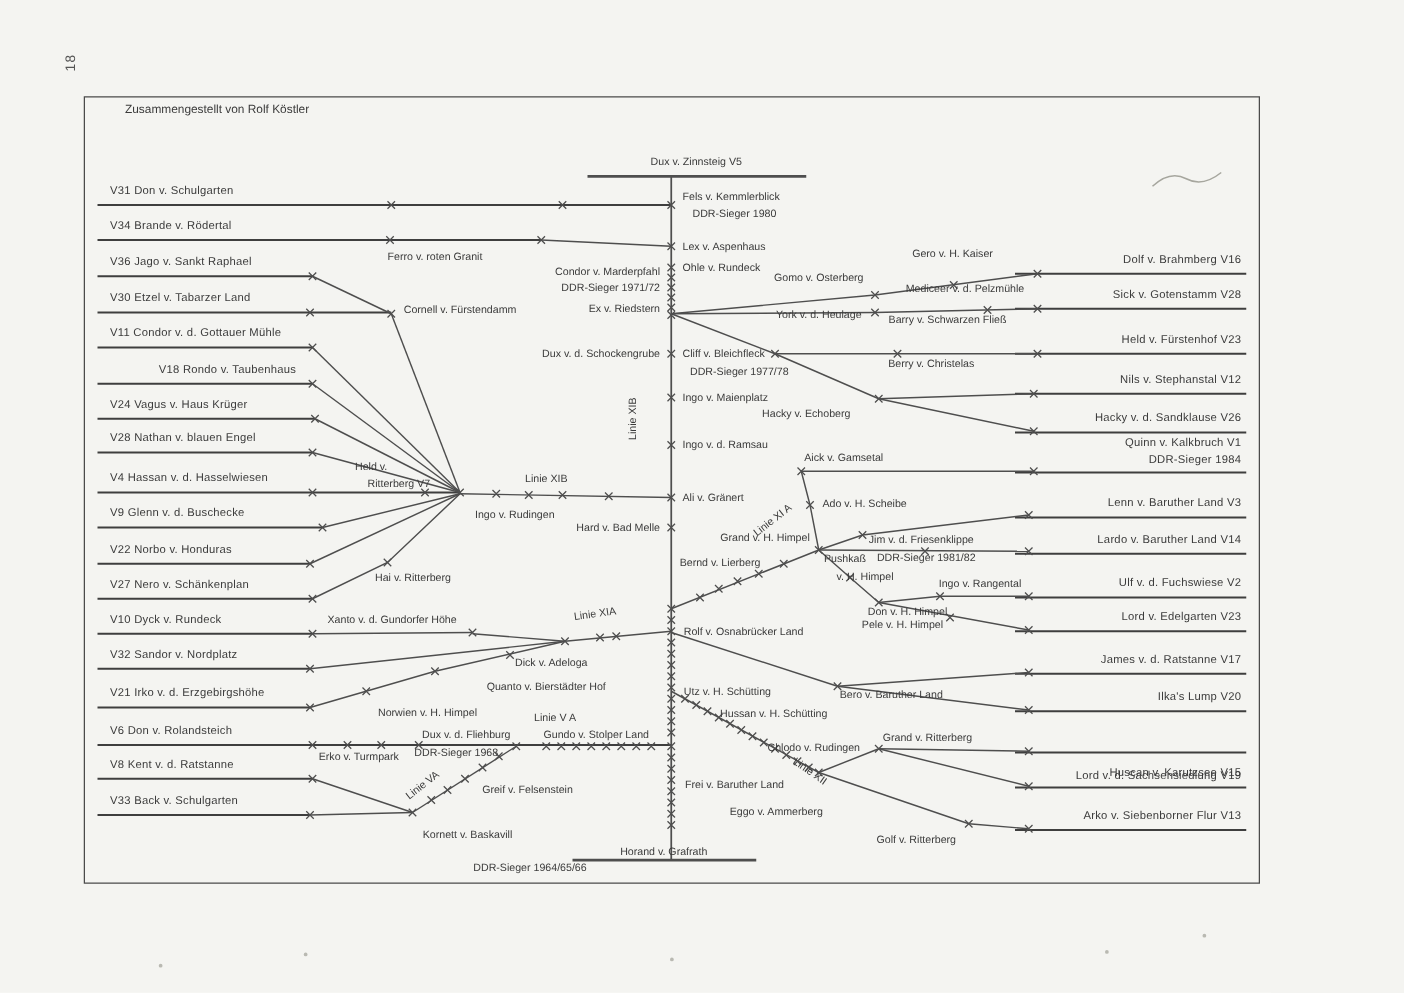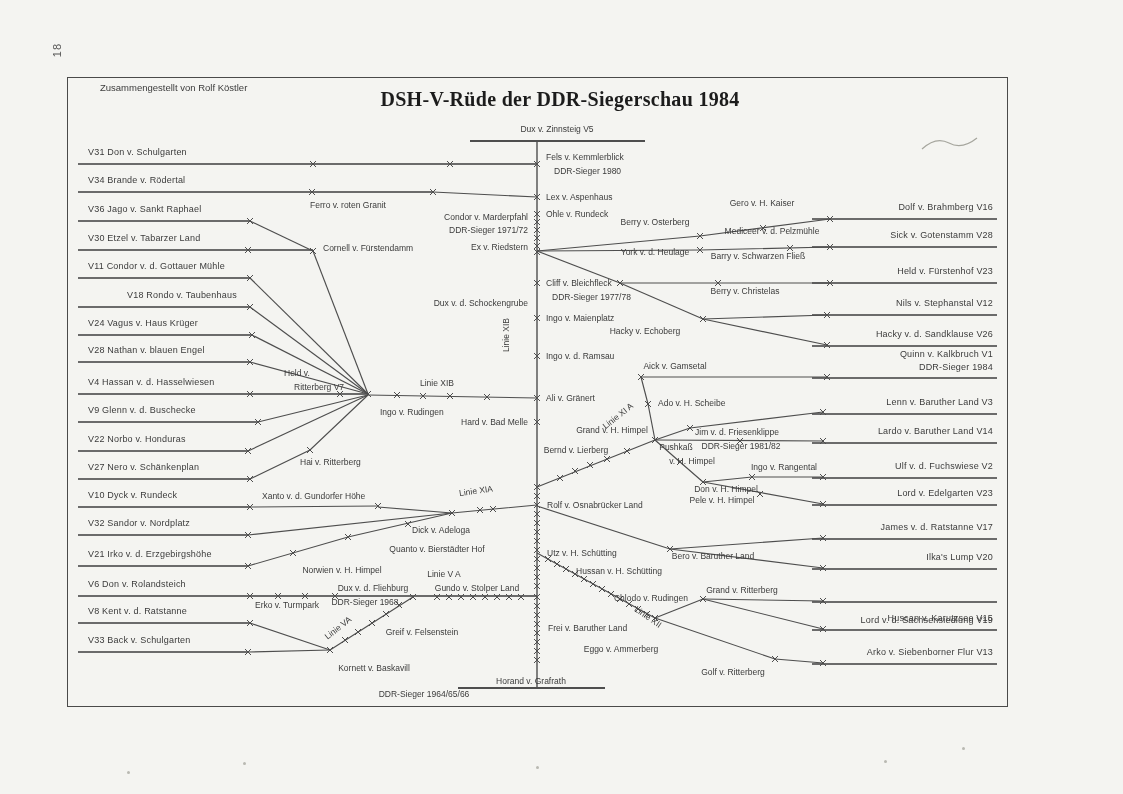--- a/index.html
+++ b/index.html
@@ -23,21 +23,20 @@
      background:linear-gradient(90deg,#eaeae6,#d9d9d3 30%,#e2e2dd 60%,#ececе8 100%);}
   .dot{width:3px;height:3px;border-radius:50%;background:#b9b9b2;position:absolute;}
 </style>
 </head>
 <body>
 
 <div class="page">
   <div class="page-number">18</div>
   <div class="frame"></div>
   <div class="credit">Zusammengestellt von Rolf Köstler</div>
-  <h1 class="title">DSH-V-Rüde der DDR-Siegerschau 1984</h1>
   <svg id="lines" viewBox="0 0 1123 794">
       <polyline points="78,164 537,164" fill="none" stroke="#3e3e3e" stroke-width="1.7"></polyline>
       <polyline points="78,192 433,192" fill="none" stroke="#3e3e3e" stroke-width="1.7"></polyline>
       <polyline points="78,221 250,221" fill="none" stroke="#3e3e3e" stroke-width="1.7"></polyline>
       <polyline points="78,250 313,250" fill="none" stroke="#3e3e3e" stroke-width="1.7"></polyline>
       <polyline points="78,278 250,278" fill="none" stroke="#3e3e3e" stroke-width="1.7"></polyline>
       <polyline points="78,307 250,307" fill="none" stroke="#3e3e3e" stroke-width="1.7"></polyline>
       <polyline points="78,335 252,335" fill="none" stroke="#3e3e3e" stroke-width="1.7"></polyline>
       <polyline points="78,362 250,362" fill="none" stroke="#3e3e3e" stroke-width="1.7"></polyline>
       <polyline points="78,394 368,394" fill="none" stroke="#3e3e3e" stroke-width="1.7"></polyline>
@@ -310,26 +309,26 @@
       <div class="nlabel " style="left: 422px; top: 632px; transform: translate(-50%, -50%);">Greif v. Felsenstein</div>
       <div class="nlabel " style="left: 424px; top: 646px; transform: translate(-50%, -50%); margin-top: 48px;">DDR-Sieger 1964/65/66</div>
       <div class="nlabel " style="left: 374px; top: 668px; transform: translate(-50%, -50%);">Kornett v. Baskavill</div>
       <div class="nlabel " style="left: 546px; top: 157px; transform: translate(0px, -50%);">Fels v. Kemmlerblick</div>
       <div class="nlabel " style="left: 554px; top: 171px; transform: translate(0px, -50%);">DDR-Sieger 1980</div>
       <div class="nlabel " style="left: 546px; top: 197px; transform: translate(0px, -50%);">Lex v. Aspenhaus</div>
       <div class="nlabel " style="left: 546px; top: 214px; transform: translate(0px, -50%);">Ohle v. Rundeck</div>
       <div class="nlabel " style="left: 528px; top: 217px; transform: translate(-100%, -50%); padding-left: 36px;">Condor v. Marderpfahl</div>
       <div class="nlabel " style="left: 528px; top: 230px; transform: translate(-100%, -50%);">DDR-Sieger 1971/72</div>
       <div class="nlabel " style="left: 528px; top: 247px; transform: translate(-100%, -50%);">Ex v. Riedstern</div>
-      <div class="nlabel " style="left: 655px; top: 222px; transform: translate(-50%, -50%);">Berry v. Osterberg</div>
+      <div class="nlabel " style="left: 655px; top: 222px; transform: translate(-50%, -50%);">Gomo v. Osterberg</div>
       <div class="nlabel " style="left: 655px; top: 252px; transform: translate(-50%, -50%);">York v. d. Heulage</div>
       <div class="nlabel " style="left: 762px; top: 203px; transform: translate(-50%, -50%);">Gero v. H. Kaiser</div>
       <div class="nlabel " style="left: 772px; top: 231px; transform: translate(-50%, -50%);">Mediceer v. d. Pelzmühle</div>
       <div class="nlabel " style="left: 758px; top: 256px; transform: translate(-50%, -50%);">Barry v. Schwarzen Fließ</div>
-      <div class="nlabel " style="left: 528px; top: 283px; transform: translate(-100%, -50%); margin-top: 20px;">Dux v. d. Schockengrube</div>
+      <div class="nlabel " style="left: 528px; top: 283px; transform: translate(-100%, -50%);">Dux v. d. Schockengrube</div>
       <div class="nlabel " style="left: 546px; top: 283px; transform: translate(0px, -50%);">Cliff v. Bleichfleck</div>
       <div class="nlabel " style="left: 552px; top: 297px; transform: translate(0px, -50%);">DDR-Sieger 1977/78</div>
       <div class="nlabel " style="left: 745px; top: 291px; transform: translate(-50%, -50%);">Berry v. Christelas</div>
       <div class="nlabel " style="left: 546px; top: 318px; transform: translate(0px, -50%);">Ingo v. Maienplatz</div>
       <div class="nlabel " style="left: 645px; top: 331px; transform: translate(-50%, -50%);">Hacky v. Echoberg</div>
       <div class="nlabel " style="left: 546px; top: 356px; transform: translate(0px, -50%);">Ingo v. d. Ramsau</div>
       <div class="nlabel " style="left: 675px; top: 366px; transform: translate(-50%, -50%);">Aick v. Gamsetal</div>
       <div class="nlabel " style="left: 546px; top: 398px; transform: translate(0px, -50%);">Ali v. Gränert</div>
       <div class="nlabel " style="left: 618px; top: 416px; transform: translate(-50%, -50%) rotate(-38deg);">Linie XI A</div>
       <div class="nlabel " style="left: 658px; top: 403px; transform: translate(0px, -50%);">Ado v. H. Scheibe</div>

